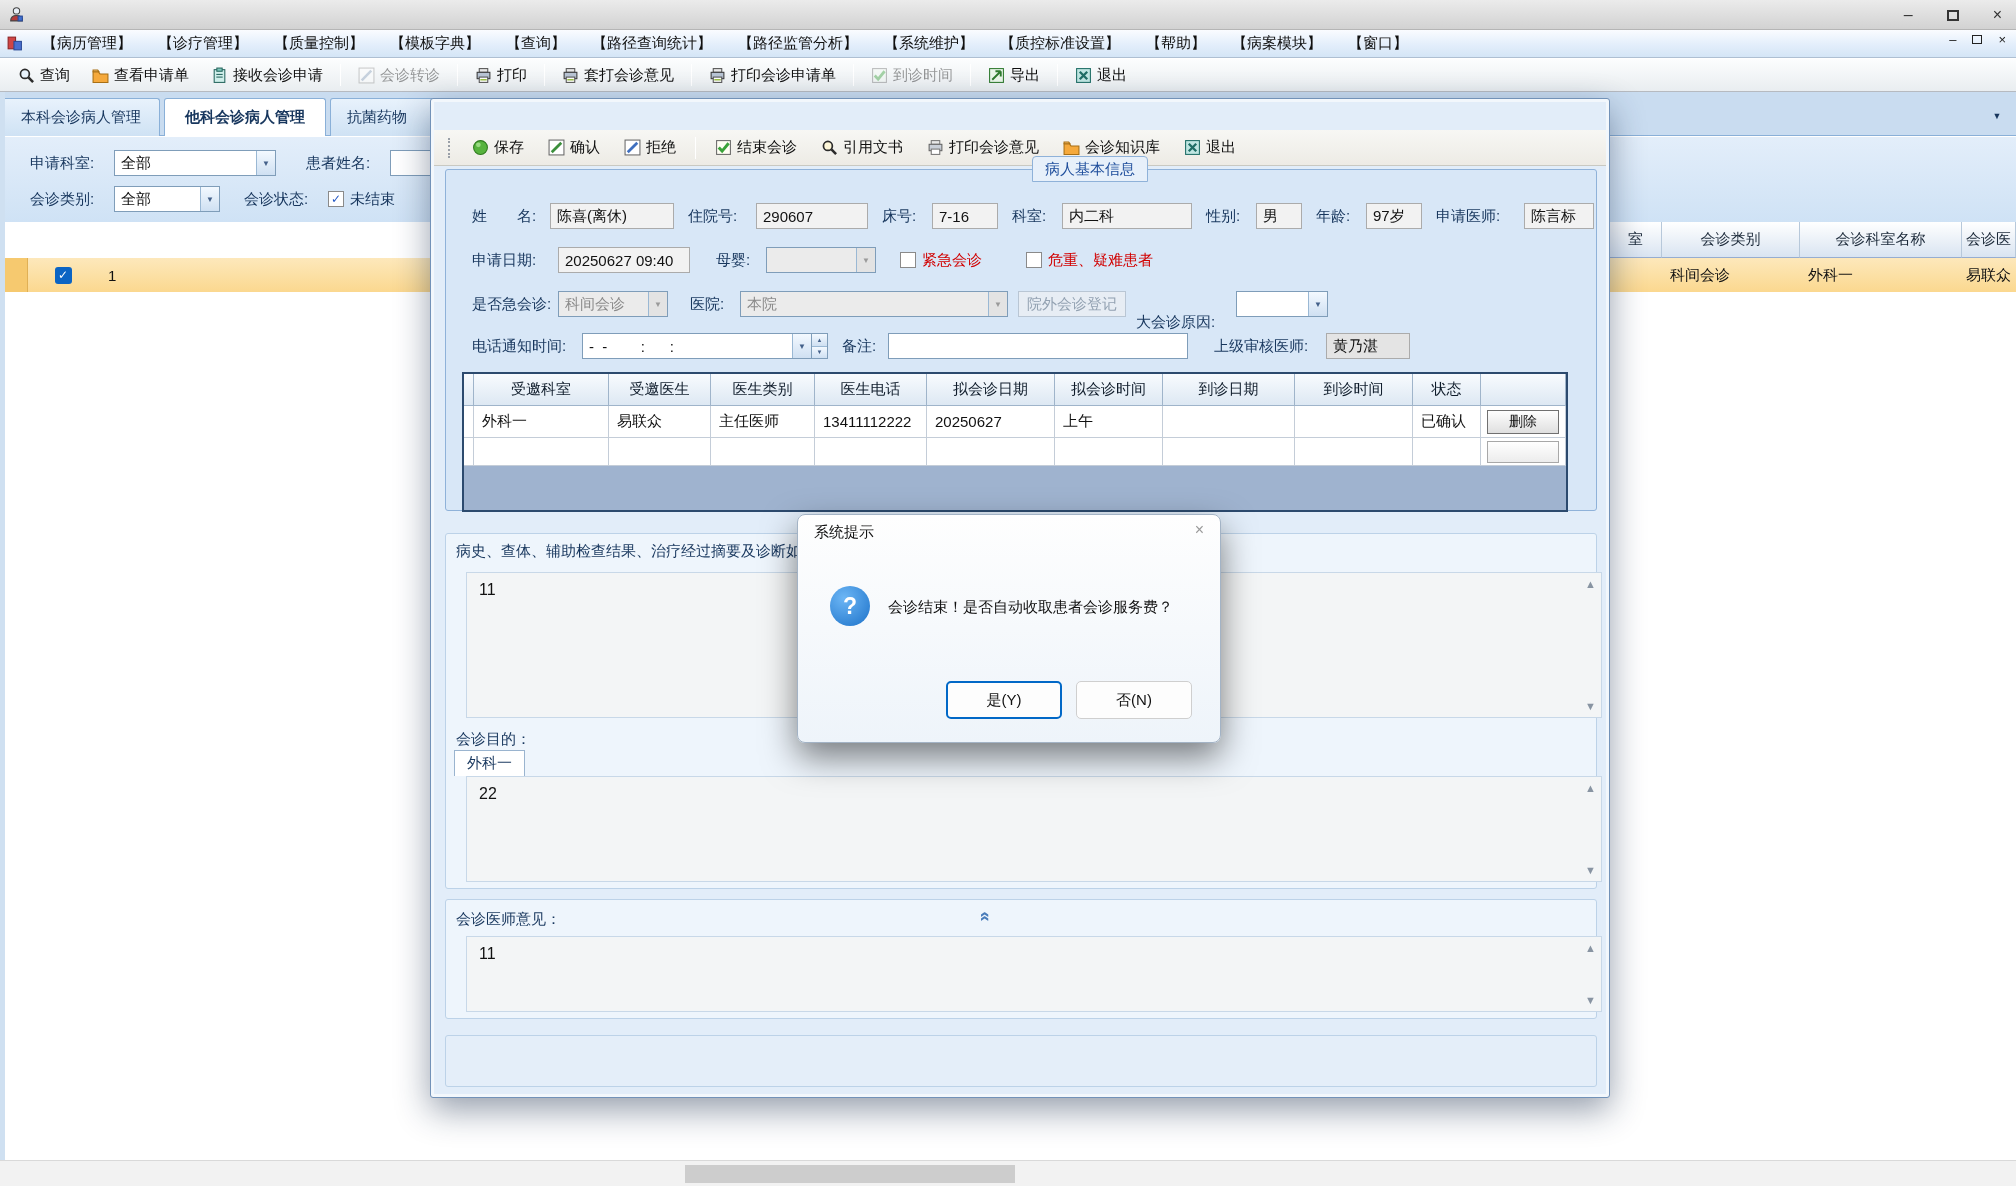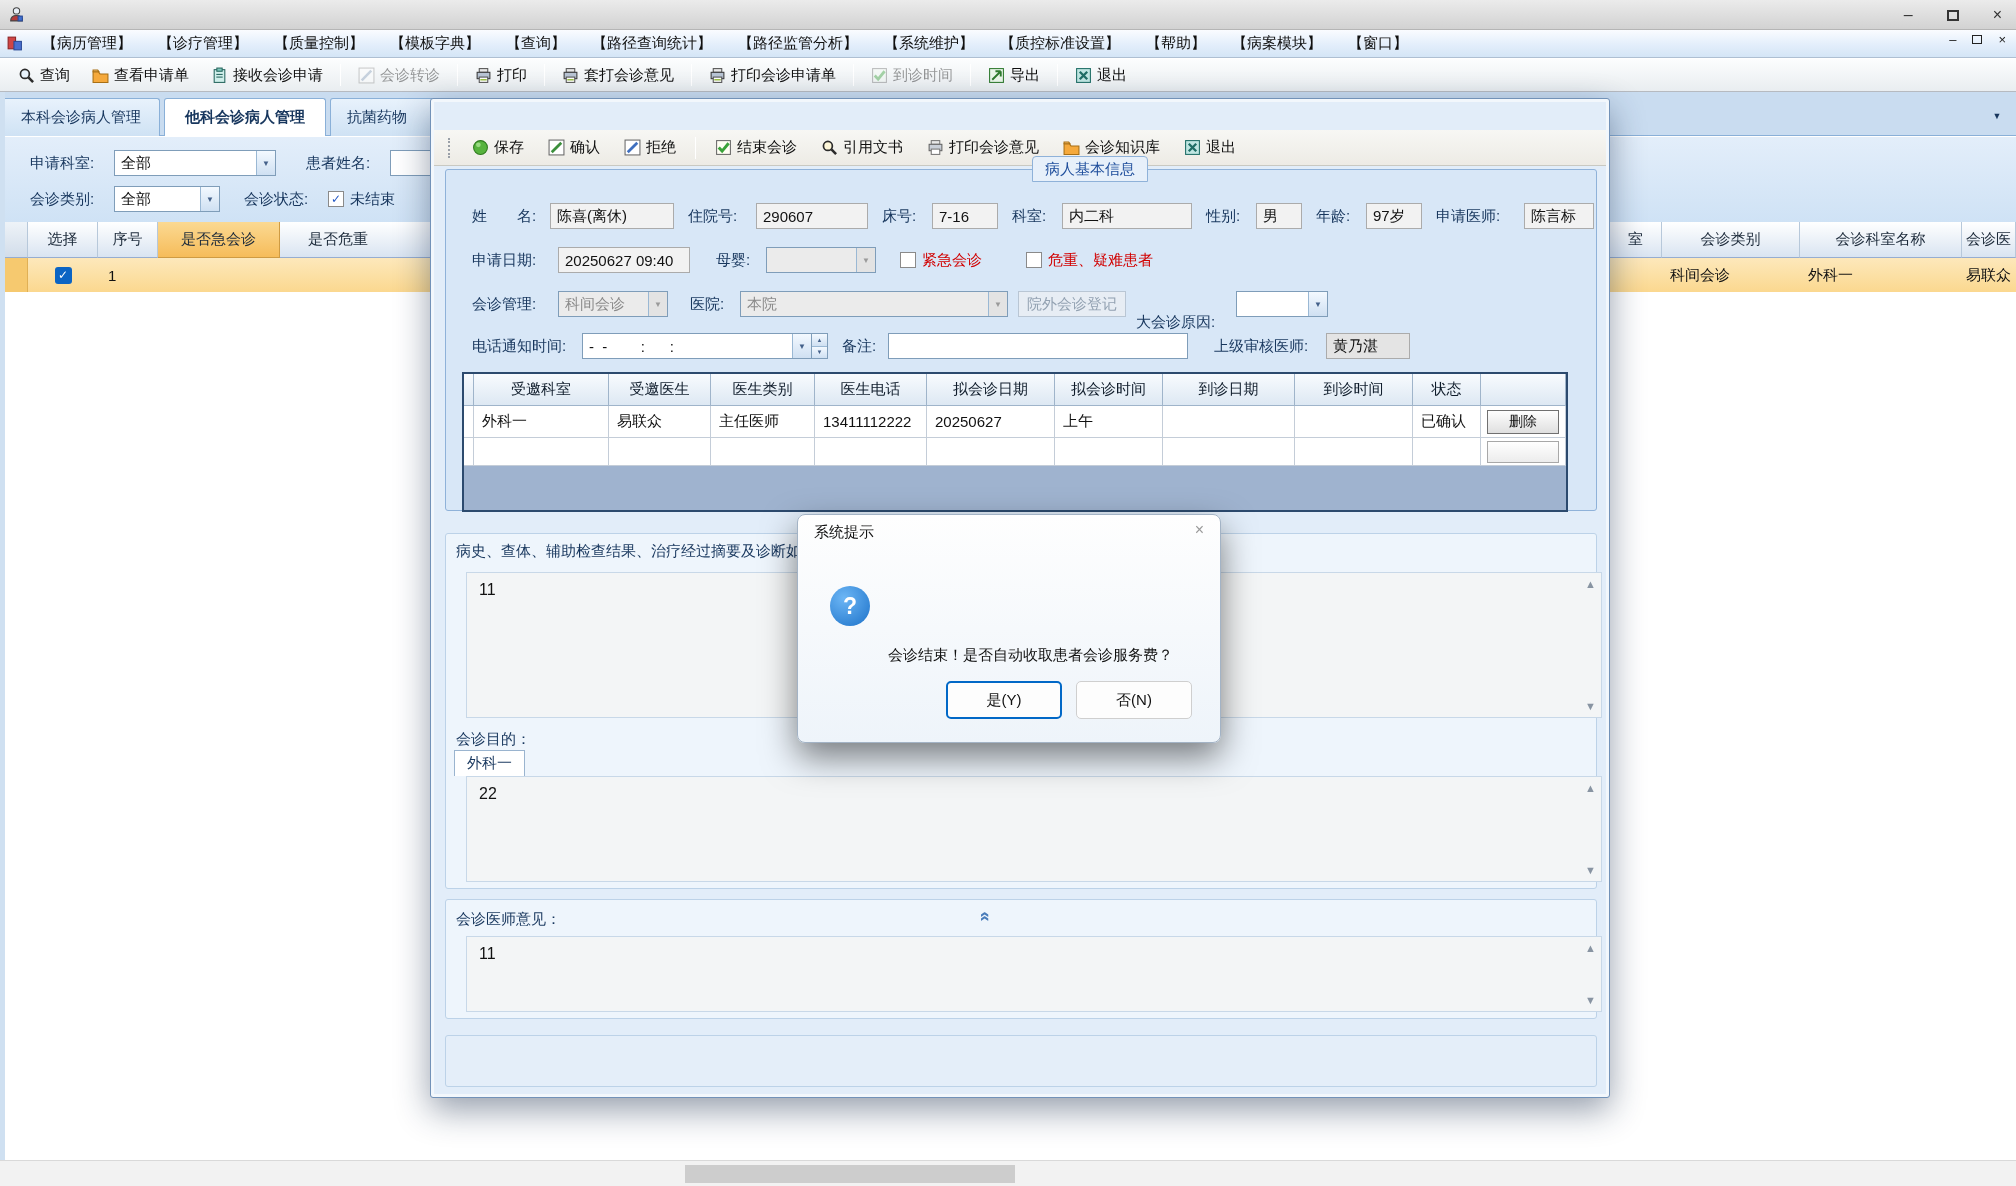--- a/index.html
+++ b/index.html
@@ -130,21 +130,21 @@
 
   
   .modal { left:797px; top:514px; width:424px; height:229px; z-index:100;
     background:linear-gradient(#fefefe,#eef4fa); border:1px solid #a3b3c5; border-radius:8px;
     box-shadow:0 14px 34px rgba(0,0,0,.5); }
   .mtitle { position:absolute; left:16px; top:8px; color:#111; }
   .mclose { position:absolute; right:16px; top:6px; color:#9a9a9a; font-size:16px; }
   .qicon { position:absolute; left:32px; top:71px; width:40px; height:40px; border-radius:50%;
     background:radial-gradient(circle at 35% 30%, #6cb6f5, #1d72c9); color:#fff; font-size:23px; font-weight:bold;
     display:flex; align-items:center; justify-content:center; }
-  .mmsg { position:absolute; left:90px; top:83px; width:318px; color:#111;margin-top:48px; }
+  .mmsg { position:absolute; left:90px; top:83px; width:318px; color:#111; }
   .mbtn { position:absolute; top:166px; width:116px; height:38px; border-radius:5px; background:#fdfdfd;
     display:flex; align-items:center; justify-content:center; }
   .mbtn.yes { left:148px; border:2px solid #0168c7; }
   .mbtn.no  { left:278px; border:1px solid #cfcfcf; }
 </style>
 </head>
 <body>
 
 <div id="app">
 
@@ -307,27 +307,20 @@
         <span>全部</span>
         <span class="dda">▼</span>
       </div>
       <span style="width:24px;"></span>
       <span class="flabel" style="width:84px;">会诊状态:</span>
       <span class="cb checked"></span>
       <span class="flabel" style="margin-left:6px;">未结束</span>
     </div>
   </div>
 
-  <div class="abs ghead" style="left:0; width:455px;">
-    <div class="ghc sel" style="width:28px;"></div>
-    <div class="ghc" style="width:70px;">选择</div>
-    <div class="ghc" style="width:60px;">序号</div>
-    <div class="ghc orange" style="width:122px;">是否急会诊</div>
-    <div class="ghc" style="width:175px; justify-content:flex-start; padding-left:28px;">是否危重</div>
-  </div>
   <div class="abs grow" style="left:0; width:455px;">
     <div class="grc selcell" style="width:28px;"></div>
     <div class="grc" style="width:70px; justify-content:center;">
         <span class="cbx-blue">✓</span>
       </div>
     <div class="grc" style="width:60px; padding-left:10px;">1</div>
     <div class="grc" style="width:122px;"></div>
     <div class="grc" style="width:175px;"></div>
   </div>
 
@@ -460,21 +453,21 @@
           </div>
         <span style="width:24px;"></span>
         <span class="cb"></span>
         <span class="plabel red" style="margin-left:6px; width:80px;">紧急会诊</span>
         <span style="width:24px;"></span>
         <span class="cb"></span>
         <span class="plabel red" style="margin-left:6px;">危重、疑难患者</span>
       </div>
 
       <div class="prow" style="top:120px;">
-        <span class="plabel" style="width:86px;">会诊管理:</span>
+        <span class="plabel" style="width:86px;">是否急会诊:</span>
         <div class="combo disabled" style="width:110px;">
           <span>科间会诊</span>
             <span class="dda">▼</span>
         </div>
         <span style="width:22px;"></span>
         <span class="plabel" style="width:50px;">医院:</span>
         <div class="combo disabled" style="width:268px;">
           <span>本院</span>
             <span class="dda">▼</span>
         </div>

